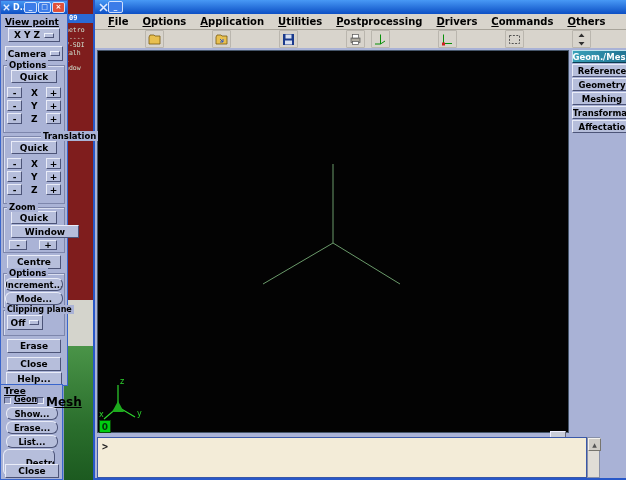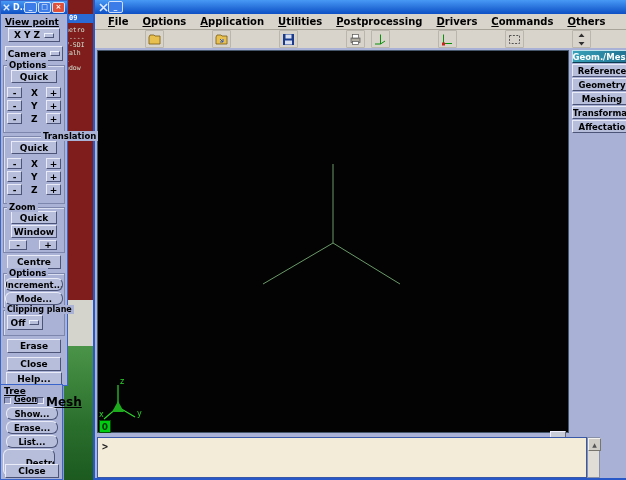--- a/index.html
+++ b/index.html
@@ -334,21 +334,21 @@
     <div class="btn3d abs" style="left:6px;top:170px;width:15px;height:11px;">-</div>
     <div class="rowlbl abs" style="left:30px;top:171px;">Y</div>
     <div class="btn3d abs" style="left:45px;top:170px;width:15px;height:11px;">+</div>
     <div class="btn3d abs" style="left:6px;top:183px;width:15px;height:11px;">-</div>
     <div class="rowlbl abs" style="left:30px;top:184px;">Z</div>
     <div class="btn3d abs" style="left:45px;top:183px;width:15px;height:11px;">+</div>
 
     <div class="frame" style="left:2px;top:206px;width:62px;height:46px;"></div>
     <div class="flabel" style="left:6px;top:201px;">Zoom</div>
     <div class="btn3d abs" style="left:10px;top:210px;width:46px;height:13px;">Quick</div>
-    <div class="btn3d abs" style="left:10px;top:224px;width:46px;height:13px;">Window</div>
+    <div class="btn3d abs" style="left:10px;top:224px;width:68px;height:13px;">Window</div>
     <div class="btn3d abs" style="left:8px;top:239px;width:18px;height:10px;">-</div>
     <div class="btn3d abs" style="left:38px;top:239px;width:18px;height:10px;">+</div>
 
     <div class="btn3d abs" style="left:6px;top:254px;width:54px;height:14px;">Centre</div>
 
     <div class="frame" style="left:2px;top:272px;width:62px;height:35px;"></div>
     <div class="flabel" style="left:6px;top:267px;">Options</div>
     <div class="btn3d abs mini" style="left:4px;top:277px;width:58px;height:13px;">Increment...</div>
     <div class="btn3d abs mini" style="left:4px;top:291px;width:58px;height:13px;">Mode...</div>
 

